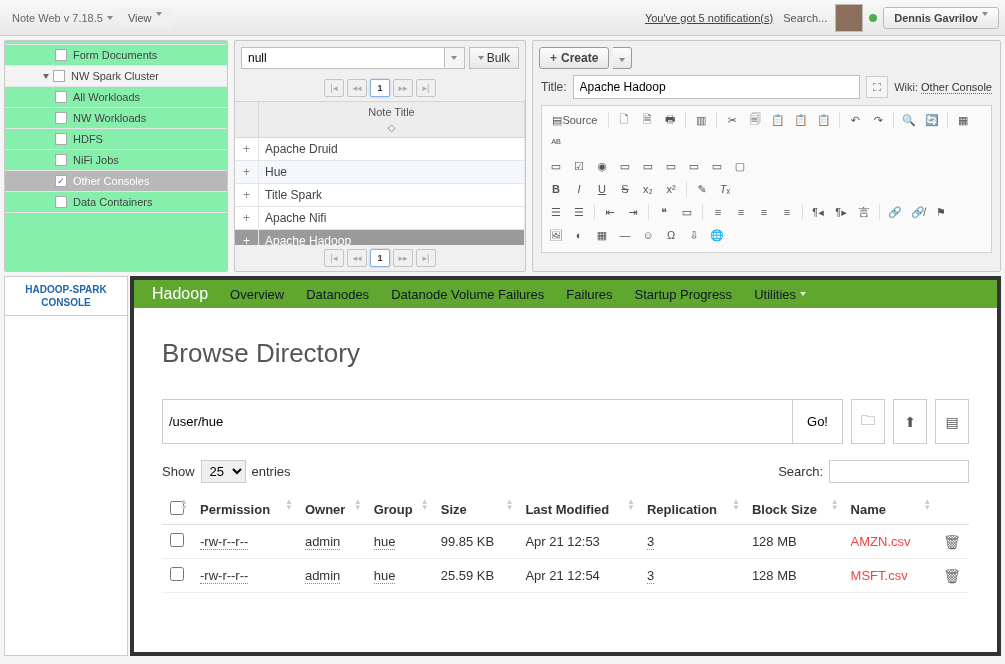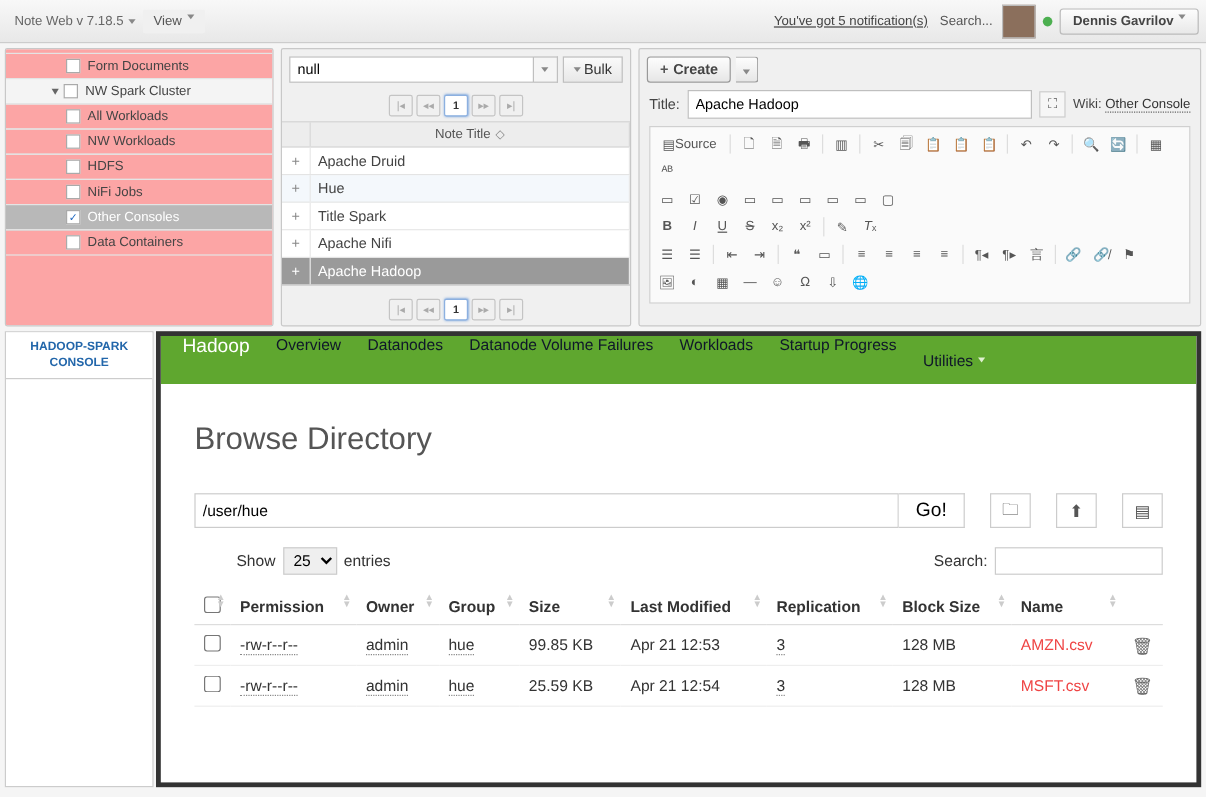--- a/index.html
+++ b/index.html
@@ -18,40 +18,40 @@
 .caret { display:inline-block; width:0; height:0; border-left:3px solid transparent; border-right:3px solid transparent; border-top:4px solid #888; }
 
 
 .midrow { display:flex; gap:6px; padding:4px 4px 0 4px; height:236px; }
 .panel { background:#f0f0f0; border:1px solid #c8c8c8; border-radius:2px; overflow:hidden; display:flex; flex-direction:column; }
 .panel.left { width:224px; }
 .panel.center { width:292px; }
 .panel.right { flex:1; }
 
 
-.tree { padding:4px 0; overflow-y:auto; flex:1; background:#fca5a5;}
+.tree { padding:4px 0; overflow-y:auto; flex:1; background:#86efac;}
 .tree-item { display:flex; align-items:center; padding:4px 6px 4px 50px; font-size:11px; color:#444; border-top:1px solid #e4e4e4; border-bottom:1px solid #e4e4e4; margin-top:-1px; }
 .tree-item.l1 { padding-left:50px; }
 .tree-item.group { padding-left:38px; font-weight:normal; background:#f4f4f4; }
 .tree-item .triangle { display:inline-block; width:0; height:0; border-left:3px solid transparent; border-right:3px solid transparent; border-top:5px solid #666; margin-right:4px; }
 .tree-item .chk { width:12px; height:12px; border:1px solid #aaa; background:#fff; margin-right:6px; display:inline-flex; align-items:center; justify-content:center; font-size:9px; color:#2068c0; }
 .tree-item.selected { background:#b8b8b8; color:#fff; }
 .tree-item.selected .chk { background:#fff; }
 
 
 .center .toolbar-row { display:flex; gap:4px; padding:6px; }
 .combo { flex:1; display:flex; }
 .combo input { flex:1; border:1px solid #bfbfbf; padding:3px 6px; font-size:12px; background:#fff; }
 .combo .dd { width:20px; border:1px solid #bfbfbf; border-left:none; background:#f5f5f5; display:flex; align-items:center; justify-content:center; }
 .bulk-btn { border:1px solid #bfbfbf; background:linear-gradient(#fafafa,#e8e8e8); padding:3px 8px; font-size:12px; cursor:pointer; display:flex; align-items:center; gap:3px; }
 .pager { display:flex; justify-content:center; gap:3px; padding:4px; }
 .pager .pbtn { width:20px; height:18px; border:1px solid #c4c4c4; background:#f0f0f0; font-size:9px; color:#aaa; display:flex; align-items:center; justify-content:center; border-radius:2px; }
 .pager .pbtn.active { background:#fff; color:#333; font-weight:bold; border-color:#8cb0e0; box-shadow:0 0 2px #8cb0e0; }
 .grid-head { display:flex; background:#ededed; border-top:1px solid #d4d4d4; border-bottom:1px solid #d4d4d4; }
-.grid-head .hcell { padding:4px 6px; font-size:11px; color:#555; border-right:1px solid #d8d8d8; }
+.grid-head .hcell { padding:4px 6px; font-size:11px; color:#555; border-right:1px solid #d8d8d8;flex-direction:column; }
 .grid-head .hcell.hexpand { width:24px; }
 .grid-head .hcell.htitle { flex:1; text-align:center; display:flex; align-items:center; justify-content:center; gap:4px; }
 .sort-ind { color:#888; font-size:10px; }
 .grid-body { flex:1; overflow:auto; }
 .grid-row { display:flex; border-bottom:1px solid #e4e4e4; background:#fff; }
 .grid-row .rcell { padding:4px 6px; font-size:12px; color:#444; border-right:1px solid #e8e8e8; }
 .grid-row .rcell.expand { width:24px; text-align:center; color:#888; }
 .grid-row.selected { background:#9a9a9a; color:#fff; }
 .grid-row.selected .rcell { color:#fff; }
 .grid-row.alt { background:#f4f8fc; }
@@ -70,33 +70,33 @@
 .editor-toolbar .trow { display:flex; flex-wrap:wrap; gap:3px; align-items:center; margin-bottom:3px; }
 .edbtn { width:20px; height:20px; display:flex; align-items:center; justify-content:center; font-size:11px; color:#555; cursor:pointer; border-radius:2px; }
 .edsep { width:1px; height:16px; background:#ddd; margin:0 2px; }
 .edbtn.wide { width:auto; padding:0 6px; }
 
 
 .bottomrow { display:flex; gap:2px; padding:4px 4px 4px 4px; height:388px; }
 .side-tab { width:124px; background:#fff; border:1px solid #ccc; }
 .side-tab .tab-label { padding:6px; font-size:10px; font-weight:bold; color:#2266aa; text-align:center; border-bottom:1px solid #ccc; background:#fff; line-height:1.3; }
 .console-wrap { flex:1; border:4px solid #333; background:#fff; overflow:hidden; }
-.hadoop-nav { background:#5fa72f; height:40px; display:flex; padding:0 18px; gap:22px; }
+.hadoop-nav { background:#5fa72f; height:28px; display:flex; align-items:center; padding:0 18px; gap:22px; }
 .hadoop-nav .brand { color:#fff; font-size:16px; }
 .hadoop-nav .navlink { color:#0f172a; font-size:13px; cursor:pointer; }
 .hadoop-nav .navlink.util { display:flex; align-items:center; gap:4px; }
 .hadoop-nav .caret-w { border-top-color:#dff0d0; }
 .hadoop-content { padding:30px 28px; }
 .hadoop-content h1 { font-size:26px; font-weight:normal; color:#555; margin-bottom:30px; }
-.path-row { display:flex; gap:21px; margin-bottom:16px; align-items:stretch; }
+.path-row { display:flex; gap:8px; margin-bottom:16px; align-items:stretch; }
 .path-input-wrap { flex:1; display:flex; }
 .path-input-wrap input { flex:1; border:1px solid #ccc; padding:6px; font-size:13px; }
-.go-btn { border:1px solid #ccc; border-left:none; padding:4px 14px; background:#fff; cursor:pointer; font-size:16px; }
+.go-btn { border:1px solid #ccc; border-left:none; padding:14px 14px; background:#fff; cursor:pointer; font-size:13px; }
 .icon-box { width:34px; border:1px solid #ccc; display:flex; align-items:center; justify-content:center; font-size:14px; color:#555; cursor:pointer; }
-.entries-row { display:flex; align-items:center; gap:6px; margin-bottom:12px; font-size:13px; color:#333;margin-left:35px; }
+.entries-row { display:flex; align-items:center; gap:6px; margin-bottom:12px; font-size:13px; color:#333; }
 .entries-row select { border:1px solid #ccc; padding:2px 4px; font-size:13px; }
 .entries-row .spacer2 { flex:1; }
 .entries-row input { border:1px solid #ccc; padding:3px 6px; width:140px; }
 .dir-table { width:100%; border-collapse:collapse; font-size:13px; }
 .dir-table th { text-align:left; padding:6px 8px; border-bottom:1px solid #ddd; font-weight:bold; color:#333; position:relative; }
 .dir-table th .sort-arrows { position:absolute; right:4px; top:4px; font-size:8px; color:#ccc; line-height:0.8; }
 .dir-table td { padding:8px; border-bottom:1px solid #eee; }
 .dir-table .dotted { border-bottom:1px dotted #888; }
 .dir-table .file-link { color:#ef4444; cursor:pointer;text-align:right; }
 .dir-table .trash { color:#666; cursor:pointer; font-size:14px; }
@@ -337,21 +337,21 @@
 <div class="bottomrow">
   <div class="side-tab">
     <div class="tab-label">HADOOP-SPARK CONSOLE</div>
   </div>
   <div class="console-wrap">
     <div class="hadoop-nav">
       <span class="brand">Hadoop</span>
       <span class="navlink">Overview</span>
       <span class="navlink">Datanodes</span>
       <span class="navlink">Datanode Volume Failures</span>
-      <span class="navlink">Workloads</span>
+      <span class="navlink">Failures</span>
       <span class="navlink">Startup Progress</span>
       <span class="navlink util">
         <span>Utilities</span>
         <span class="caret caret-w"></span>
       </span>
     </div>
     <div class="hadoop-content">
       <h1>Browse Directory</h1>
       <div class="path-row">
         <div class="path-input-wrap">

